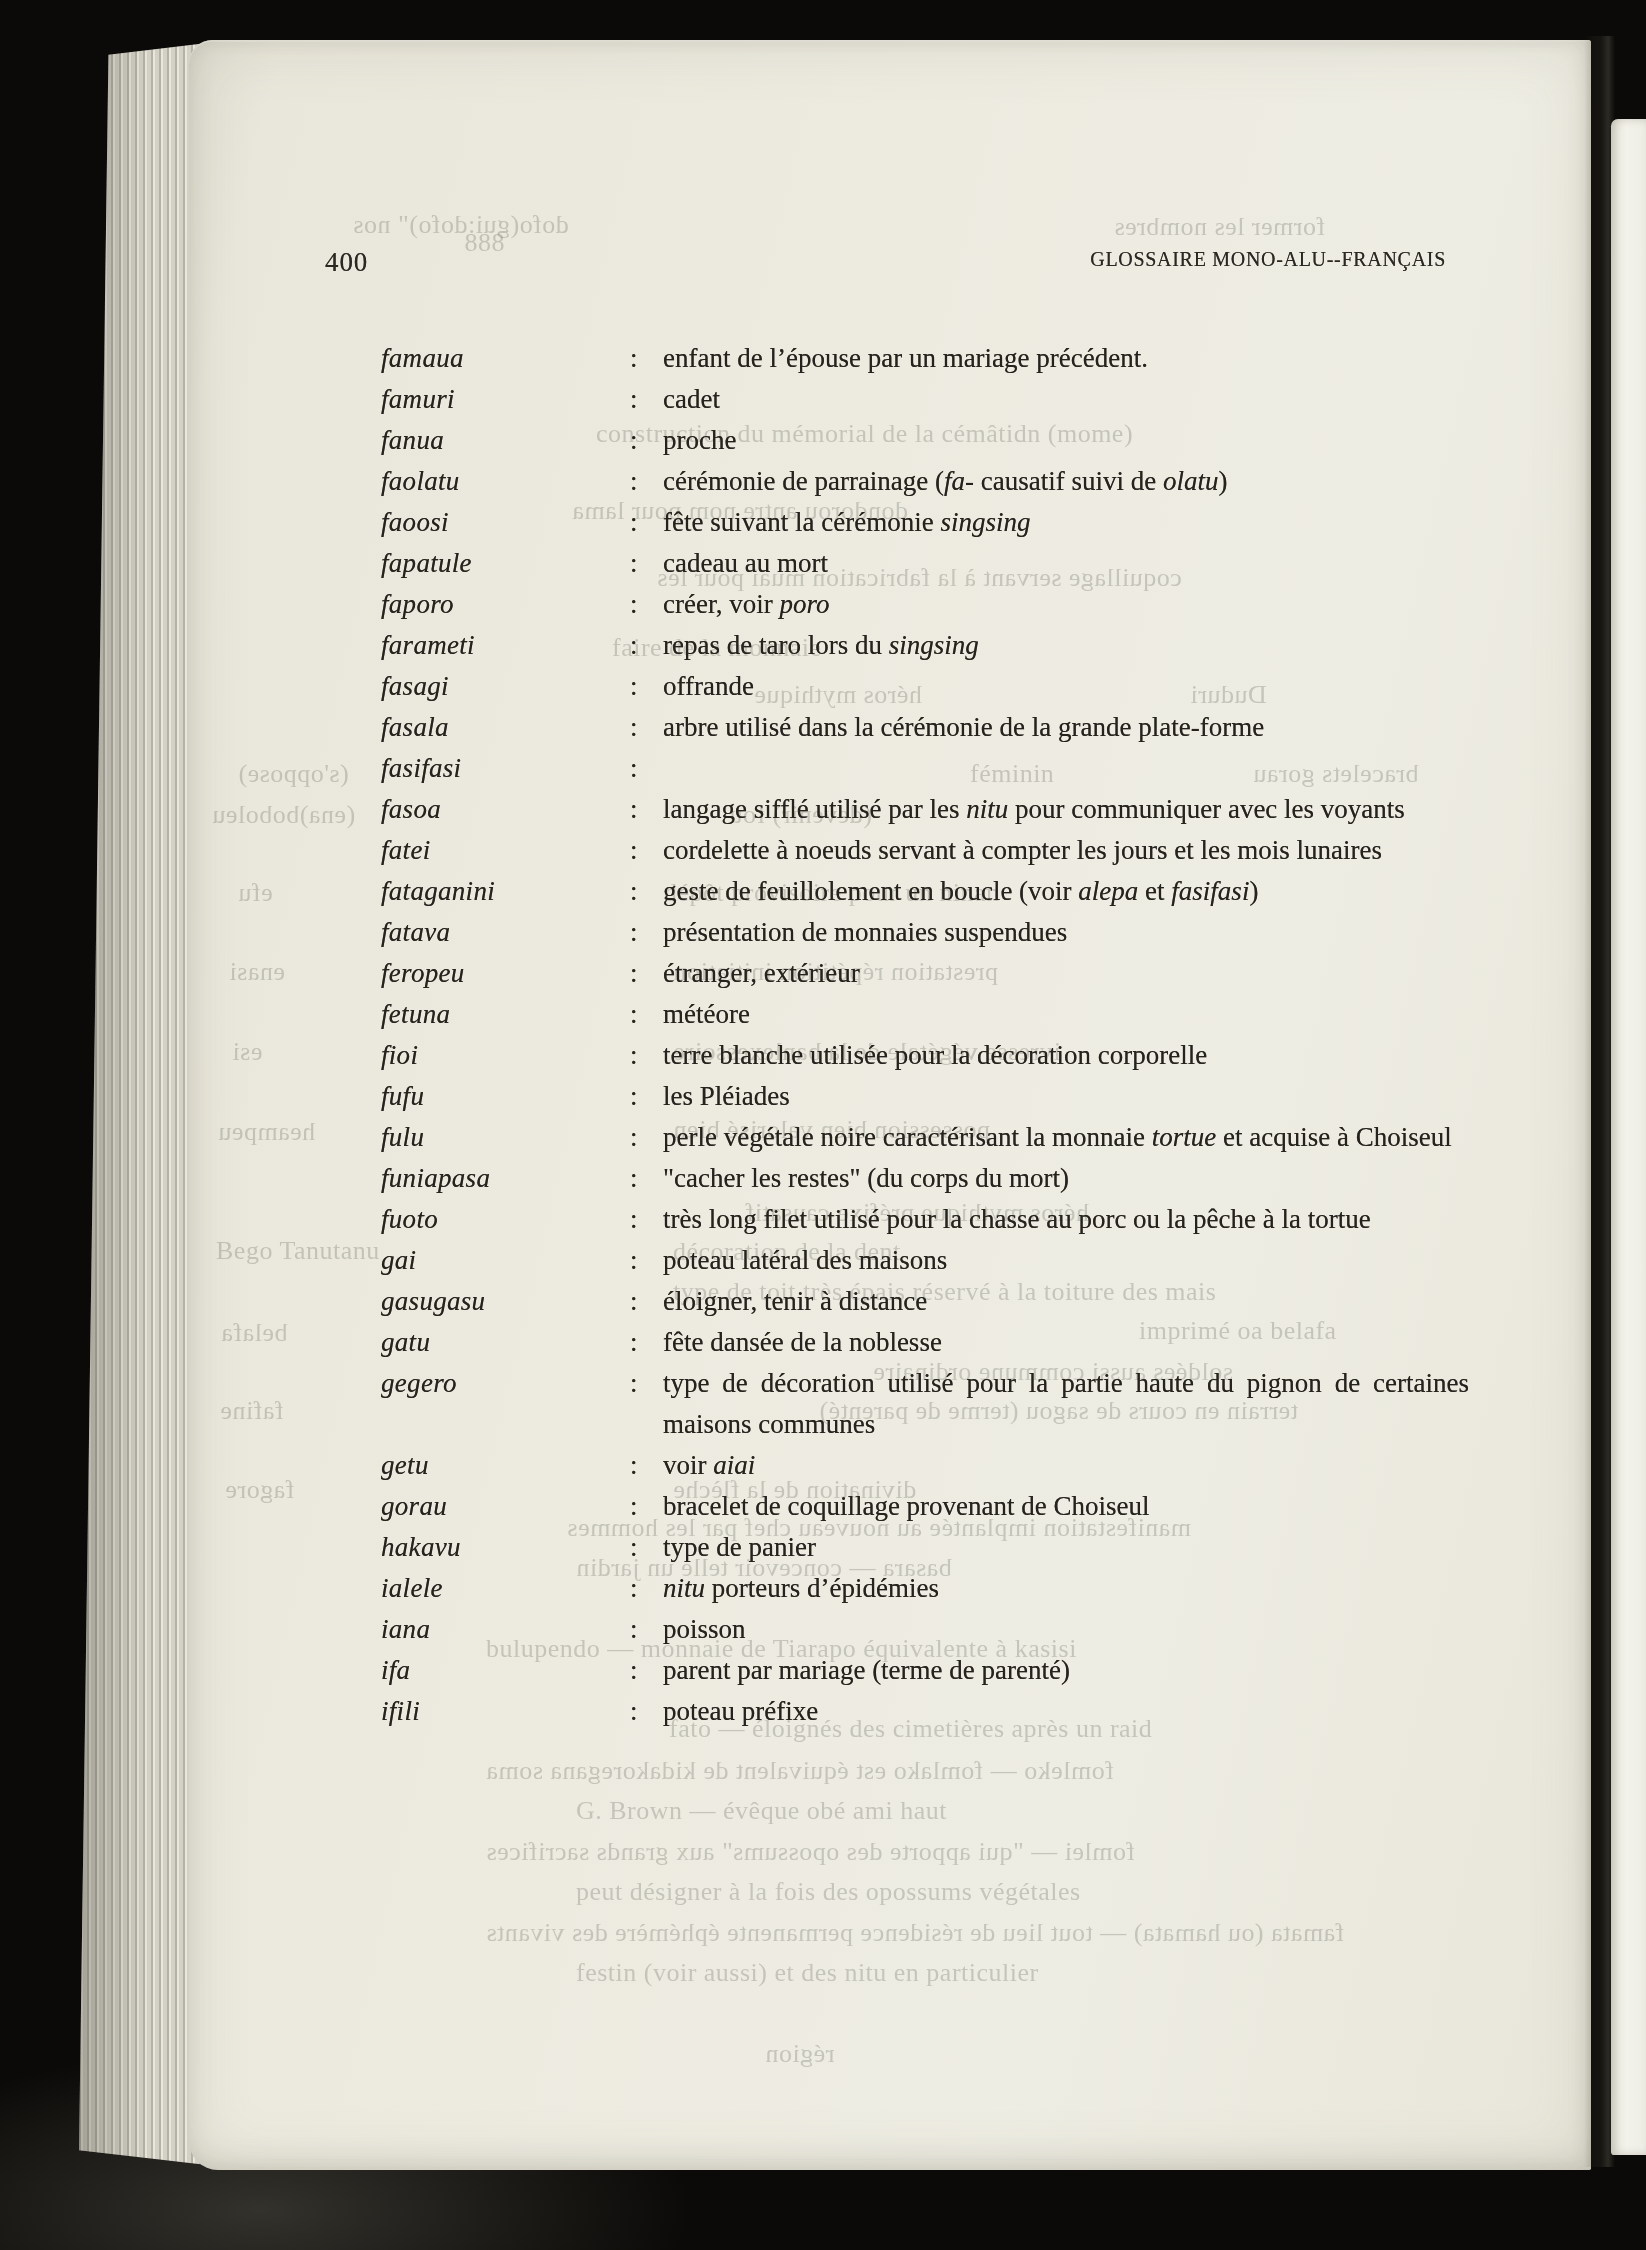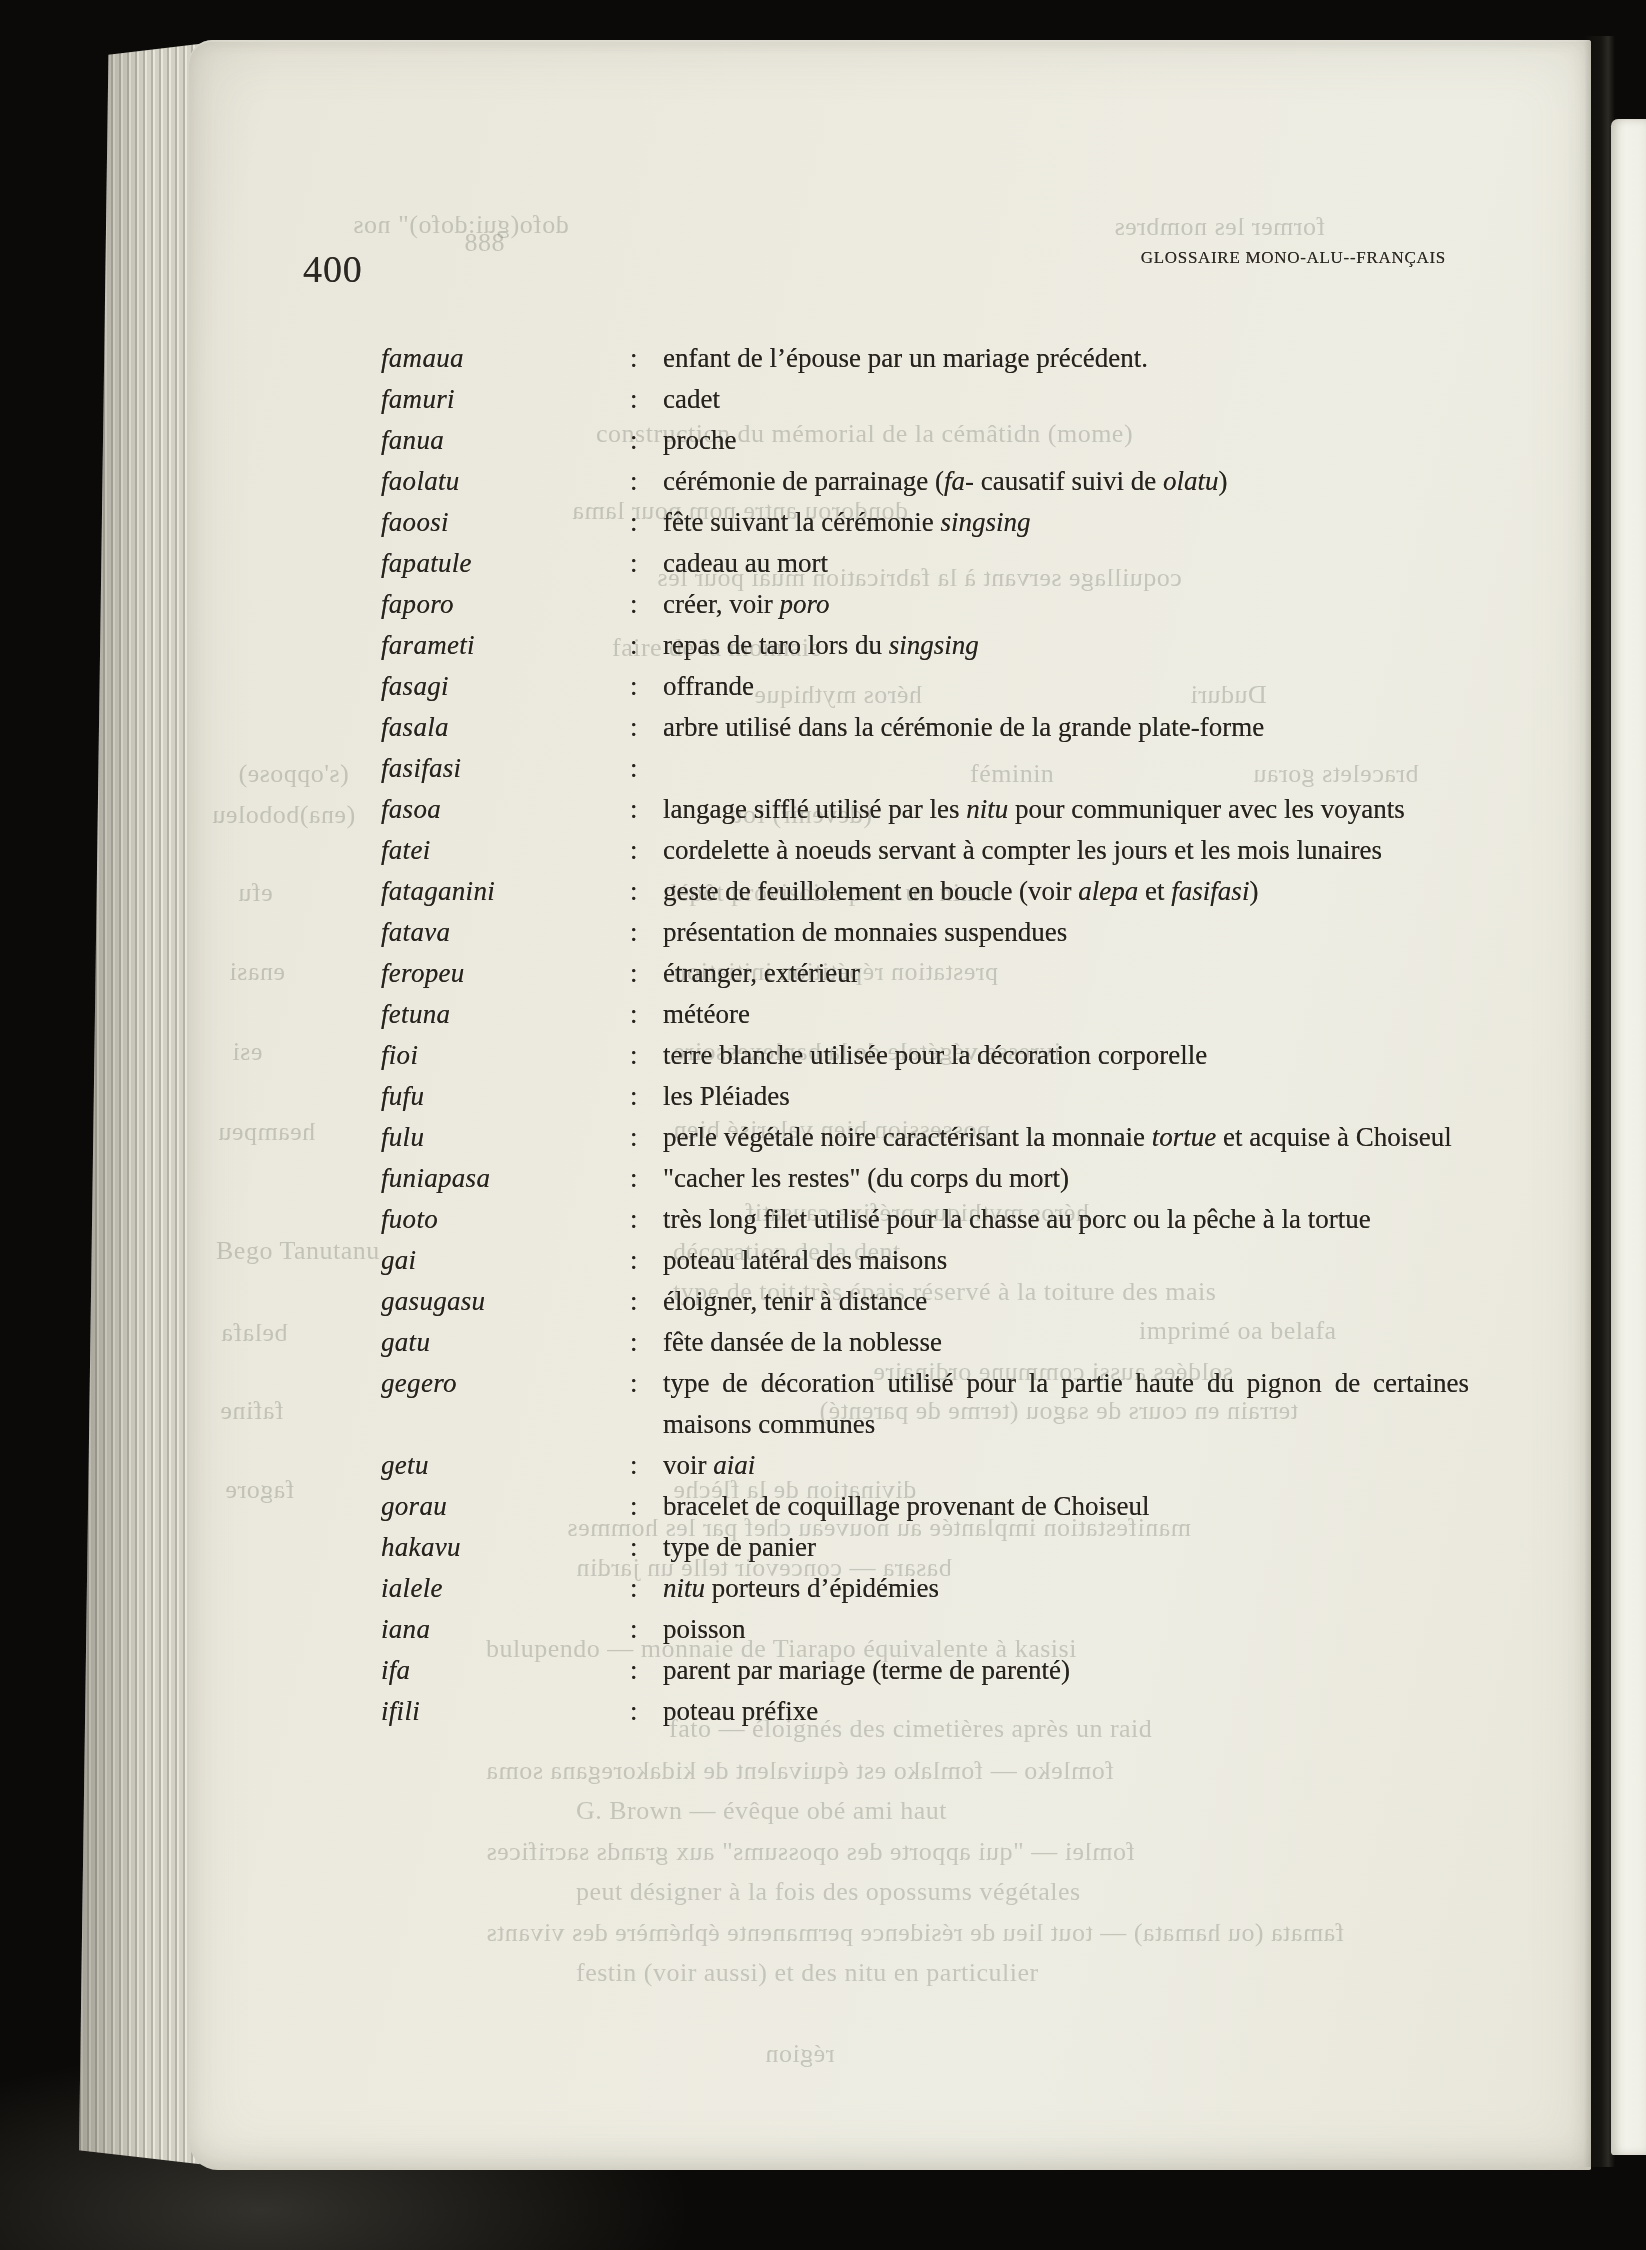--- a/index.html
+++ b/index.html
@@ -34,27 +34,27 @@
     background:linear-gradient(90deg, rgba(60,56,45,0) 0, rgba(60,56,45,0.16) 28%,
       rgba(33,30,24,0.55) 55%, rgba(130,125,108,0.28) 78%, rgba(0,0,0,0) 100%);
   }
   .facing-page{
     position:absolute;left:1611px;top:119px;width:35px;height:2036px;
     background:linear-gradient(90deg,#eeede4,#f3f2ea 45%,#efeee5);
     border-radius:7.2px 0 0 3.6px;
     box-shadow:inset 4.5px 0 8px rgba(90,85,70,0.28);
   }
   .page-number{
-    position:absolute;left:114px;top:207px;
-    font-size:38px;color:#2b2823;letter-spacing:0.9px;
+    position:absolute;left:136px;top:207px;
+    font-size:27px;color:#2b2823;letter-spacing:0.9px;
     text-shadow:0 0 0.5px rgba(38,34,28,0.7);
   }
   .running-header{
     position:absolute;right:145px;top:208px;
-    font-size:17px;color:#2b2823;letter-spacing:0.7px;
+    font-size:20px;color:#2b2823;letter-spacing:0.7px;
     text-shadow:0 0 0.5px rgba(38,34,28,0.7);
   }
   .glossary{
     position:absolute;left:192px;top:298px;width:1091px;
     font-size:27px;line-height:41px;color:#26231e;
     text-shadow:0 0 0.5px rgba(38,34,28,0.65);
   }
   .entry{display:flex;align-items:flex-start;}
   .entry .term{width:249px;flex:none;font-style:italic;letter-spacing:0.3px;}
   .entry .colon{width:33px;flex:none;}

